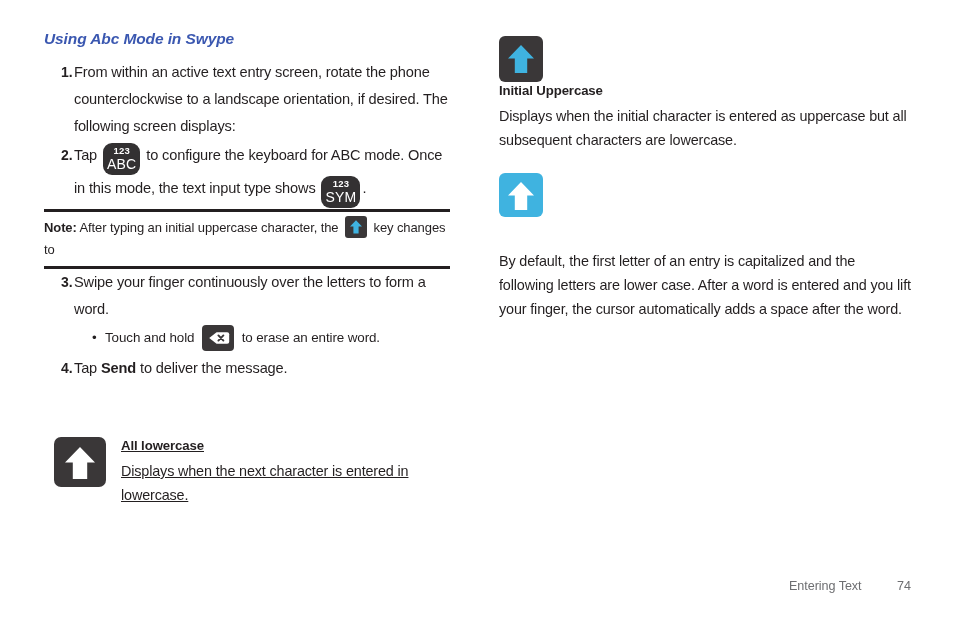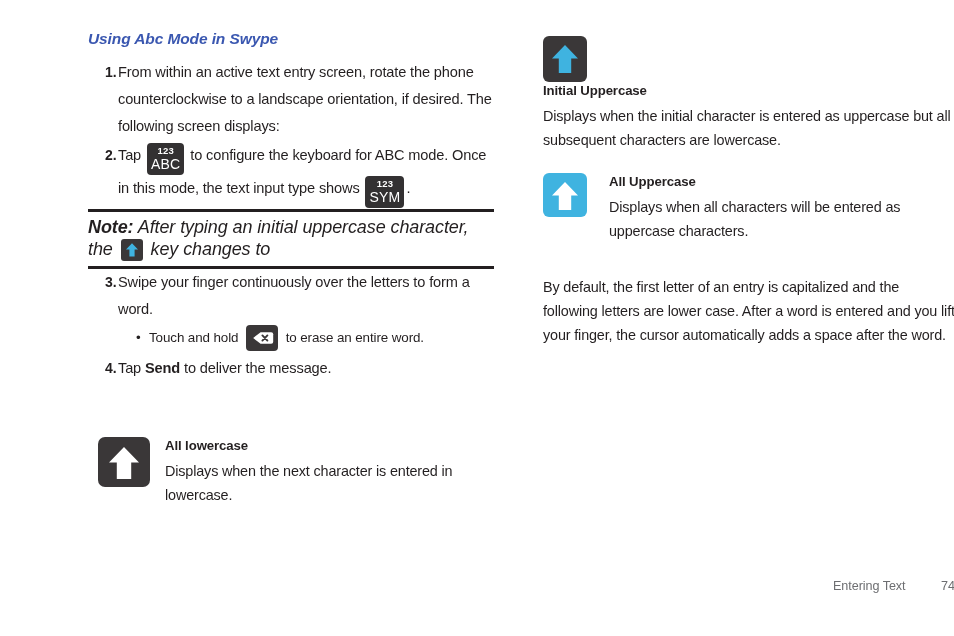--- a/index.html
+++ b/index.html
@@ -13,21 +13,20 @@
     font-family: "Liberation Sans", sans-serif;
     color: #231f20;
     position: relative;
     overflow: hidden;
     -webkit-font-smoothing: antialiased;
   }
 
   .page {
     position: absolute;
     inset: 0;
-    margin-left: 44px;
   }
 
   
   .col-left {
     position: absolute;
     left: 44px;
     top: 30px;
     width: 410px;
   }
   .col-right {
@@ -98,24 +97,23 @@
     top: 209px;
     width: 406px;
   }
   .note-rule {
     height: 3px;
     background: #231f20;
     width: 100%;
   }
   .note-inner {
     padding: 4px 0 5px 0;
-    font-size: 18px;
+    font-size: 13px;
     line-height: 22px;
     letter-spacing: -0.1px;
-    font-style: italic;
   }
   .note-label {
     font-weight: bold;
   }
   .note-line2 {
     padding-left: 37px;
   }
 
   
   .legend-row {
@@ -162,21 +160,21 @@
     text-align: right;
   }
 
   
 
   
   .keycap {
     display: inline-block;
     vertical-align: -9px;
     background: #333132;
-    border-radius: 4px;
+    border-radius: 9px;
     color: #ffffff;
     text-align: center;
     padding: 2px 4px 3px 4px;
     margin: 0 2px;
     line-height: 1;
   }
   .keycap .kc-top {
     display: block;
     font-size: 9.5px;
     font-weight: bold;
@@ -311,21 +309,21 @@
     <div class="step" style="margin-top:4px;">
       <div class="step-num">4.</div>
       <div class="step-body">
         <span>Tap</span>
         <b>Send</b>
         <span>to deliver the message.</span>
       </div>
     </div>
   </div>
 
-  <div style="position:absolute; left:54px; top:437px; width:400px;">
+  <div style="position:absolute; left:54px; top:437px; width:400px;text-decoration:underline;">
     <div class="legend-row">
       <span class="shiftkey shiftkey-lg icon-slot-lg">
         <svg width="52" height="48" viewBox="0 0 52 48" aria-hidden="true">
           <polygon points="26,8 41,23.5 33.2,23.5 33.2,40 18.8,40 18.8,23.5 11,23.5" fill="#ffffff"></polygon>
         </svg>
       </span>
       <div class="legend-text">
         <div class="legend-title">All lowercase</div>
         <div class="legend-desc">Displays when the next character is entered in lowercase.</div>
       </div>
@@ -345,24 +343,20 @@
         <div class="legend-desc">Displays when the initial character is entered as uppercase but all subsequent characters are lowercase.</div>
       </div>
     </div>
 
     <div class="legend-row">
       <span class="shiftkey shiftkey-md cyan-bg icon-slot-lg">
         <svg width="44" height="42" viewBox="0 0 44 42" aria-hidden="true">
           <polygon points="22,7 35,20.5 28.2,20.5 28.2,35 15.8,35 15.8,20.5 9,20.5" fill="#ffffff"></polygon>
         </svg>
       </span>
-      <div class="legend-text">
-        <div class="legend-title">All Uppercase</div>
-        <div class="legend-desc">Displays when all characters will be entered as uppercase characters.</div>
-      </div>
     </div>
 
     <div class="body-para" style="margin-top:32px;">By default, the first letter of an entry is capitalized and the following letters are lower case. After a word is entered and you lift your finger, the cursor automatically adds a space after the word.</div>
   </div>
 
   <div class="footer">
     <span>Entering Text</span>
     <span class="footer-page">74</span>
   </div>
 

